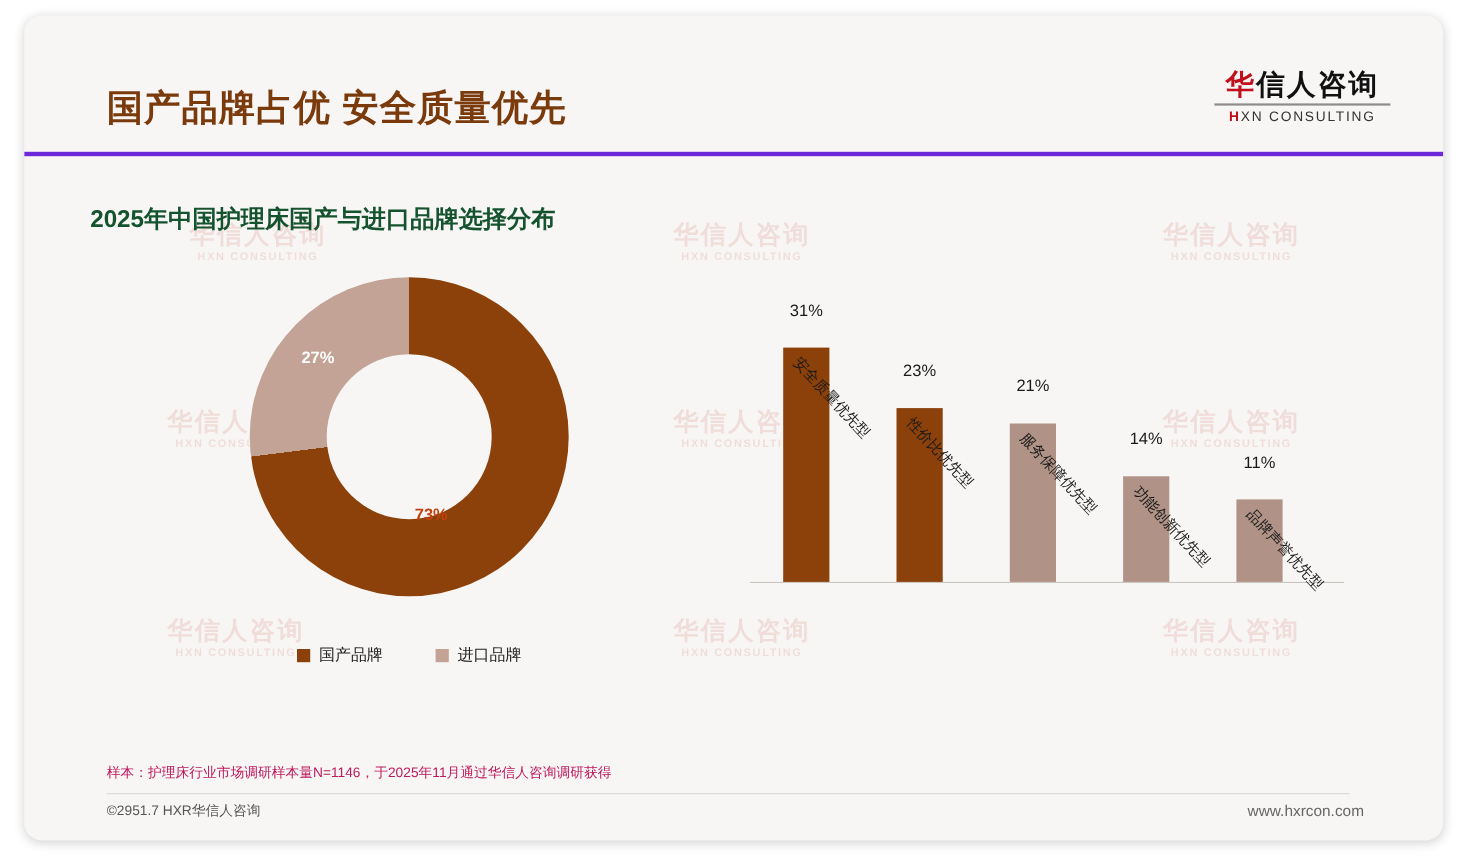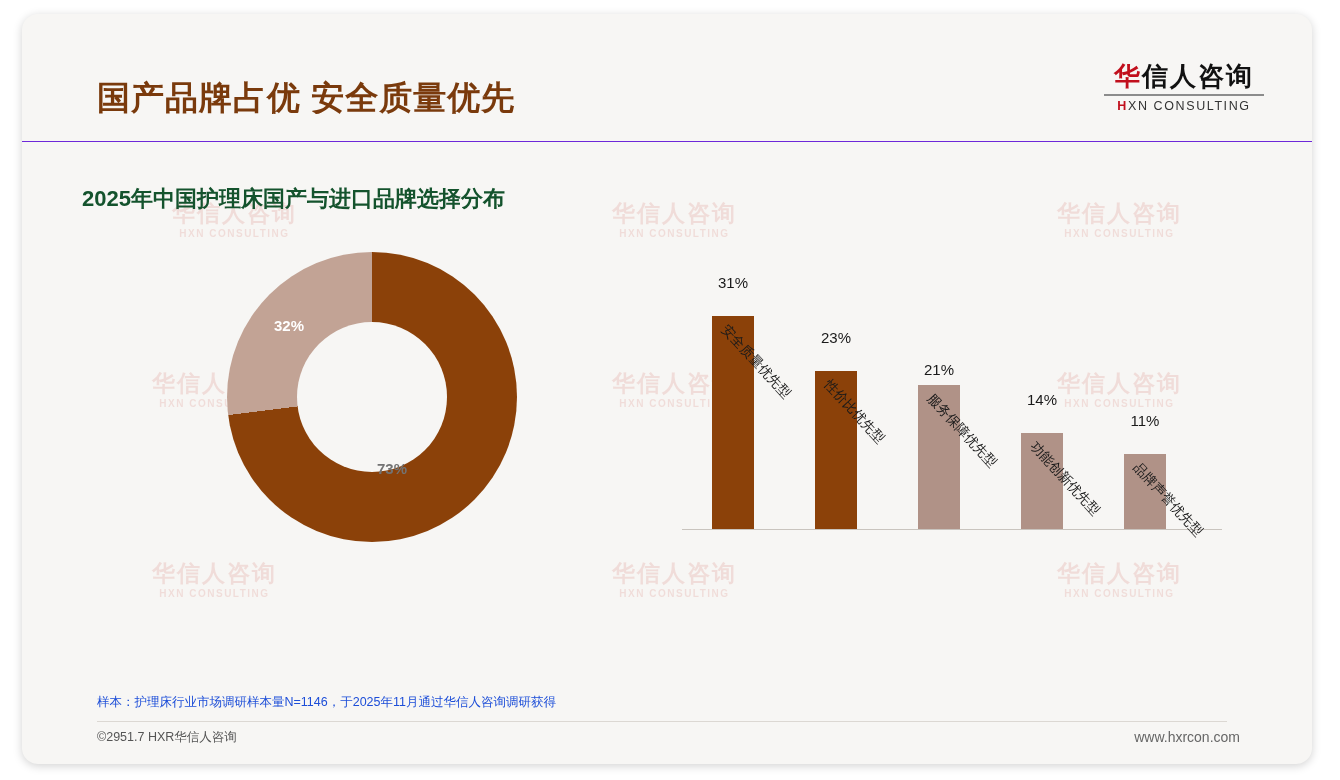--- a/index.html
+++ b/index.html
@@ -23,21 +23,21 @@
     border-radius: 16px;
     box-shadow: 0 2px 10px rgba(0,0,0,0.18);
     overflow: hidden;
   }
   
   .header {
     position: absolute;
     left: 0; top: 0;
     width: 100%;
     height: 128px;
-    border-bottom: 1px solid #6d28d9;
+    border-bottom: 4px solid #6d28d9;
     box-sizing: border-box;
   }
   .title {
     position: absolute;
     left: 75px;
     top: 62px;
     font-size: 33px;
     font-weight: bold;
     color: #7a3a0c;
     letter-spacing: 1px;
@@ -114,21 +114,21 @@
     height: 150px;
     border-radius: 50%;
     background: #f7f6f4;
   }
   .donut-label {
     position: absolute;
     font-size: 15px;
     font-weight: bold;
   }
   .donut-label.primary {
-    color: #737373;
+    color: #c2410c;
     left: 150px;
     top: 208px;
   }
   .donut-label.secondary {
     color: #ffffff;
     left: 47px;
     top: 65px;
   }
   .legend {
     margin-top: 44px;
@@ -191,21 +191,21 @@
     transform-origin: left top;
     transform: rotate(47deg) translateX(-4px);
   }
   
   .footnote {
     position: absolute;
     left: 75px;
     top: 680px;
     width: 1130px;
     font-size: 12.5px;
-    color: #1d4ed8;
+    color: #be185d;
     padding-bottom: 10px;
     border-bottom: 1px solid #dcd8d3;
   }
   .footer-left {
     position: absolute;
     left: 75px;
     top: 715px;
     font-size: 12.5px;
     color: #555555;
   }
@@ -278,42 +278,52 @@
       <div class="logo-en"><span class="red">H</span><span>XN CONSULTING</span></div>
     </div>
   </div>
 
   <div class="panel-left">
     <div class="chart-title">2025年中国护理床国产与进口品牌选择分布</div>
     <div class="donut-wrap">
       <div class="donut"></div>
       <div class="donut-hole"></div>
       <div class="donut-label primary">73%</div>
-      <div class="donut-label secondary">32%</div>
+      <div class="donut-label secondary">27%</div>
+    </div>
+    <div class="legend">
+      <div class="legend-item">
+        <span class="swatch" style="background:#8b4109"></span>
+        <span>国产品牌</span>
+      </div>
+      <div class="legend-item">
+        <span class="swatch" style="background:#c2a395"></span>
+        <span>进口品牌</span>
+      </div>
     </div>
   </div>
 
   <div class="panel-right">
     <div class="bars">
       <div class="axis"></div>
 
       <div class="bar-col" style="left:40px;">
         <div class="bar-value" style="bottom:238px;">31%</div>
         <div class="bar" style="height:213px; background:#8b4109;"></div>
         <div class="bar-cat">安全质量优先型</div>
       </div>
 
       <div class="bar-col" style="left:143px;">
         <div class="bar-value" style="bottom:183px;">23%</div>
         <div class="bar" style="height:158px; background:#8b4109;"></div>
         <div class="bar-cat">性价比优先型</div>
       </div>
 
       <div class="bar-col" style="left:246px;">
-        <div class="bar-value" style="bottom:151px;">21%</div>
+        <div class="bar-value" style="bottom:170px;">21%</div>
         <div class="bar" style="height:144px; background:#b09287;"></div>
         <div class="bar-cat">服务保障优先型</div>
       </div>
 
       <div class="bar-col" style="left:349px;">
         <div class="bar-value" style="bottom:121px;">14%</div>
         <div class="bar" style="height:96px; background:#b09287;"></div>
         <div class="bar-cat">功能创新优先型</div>
       </div>
 

